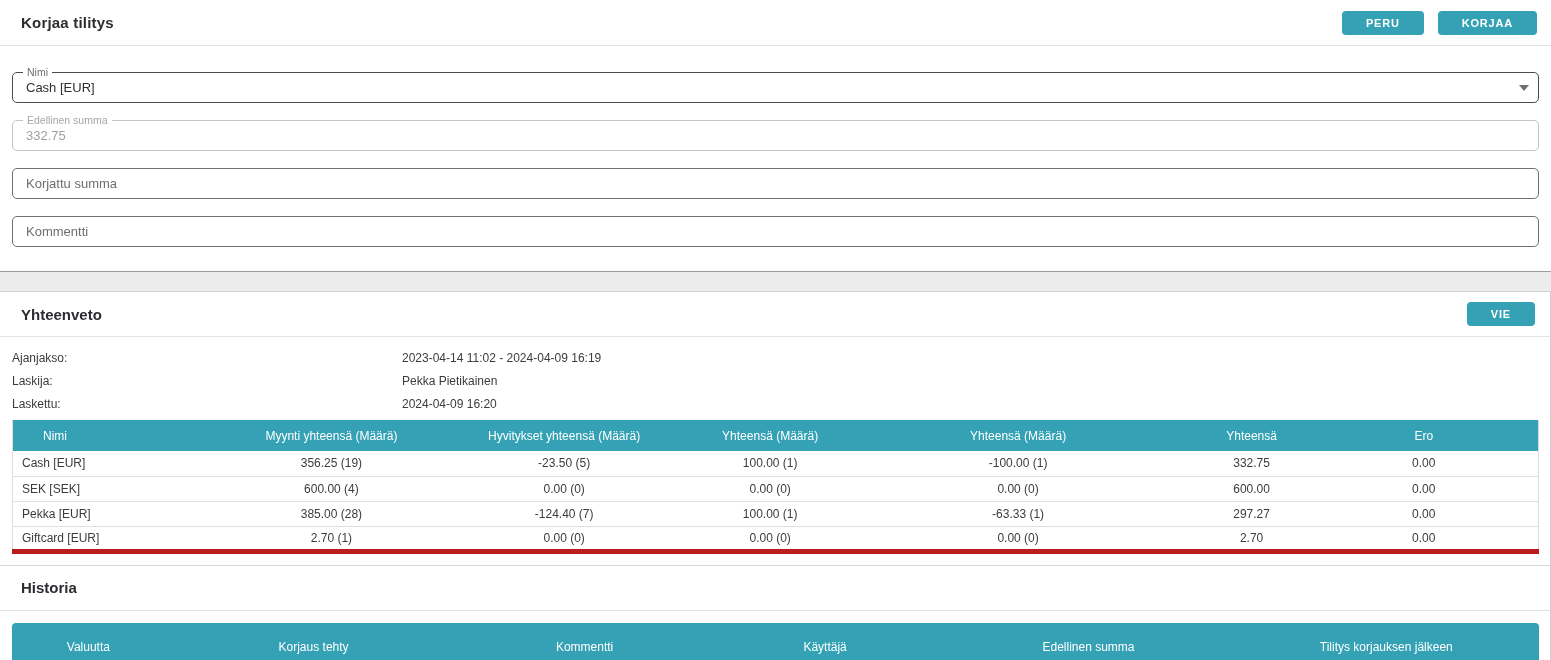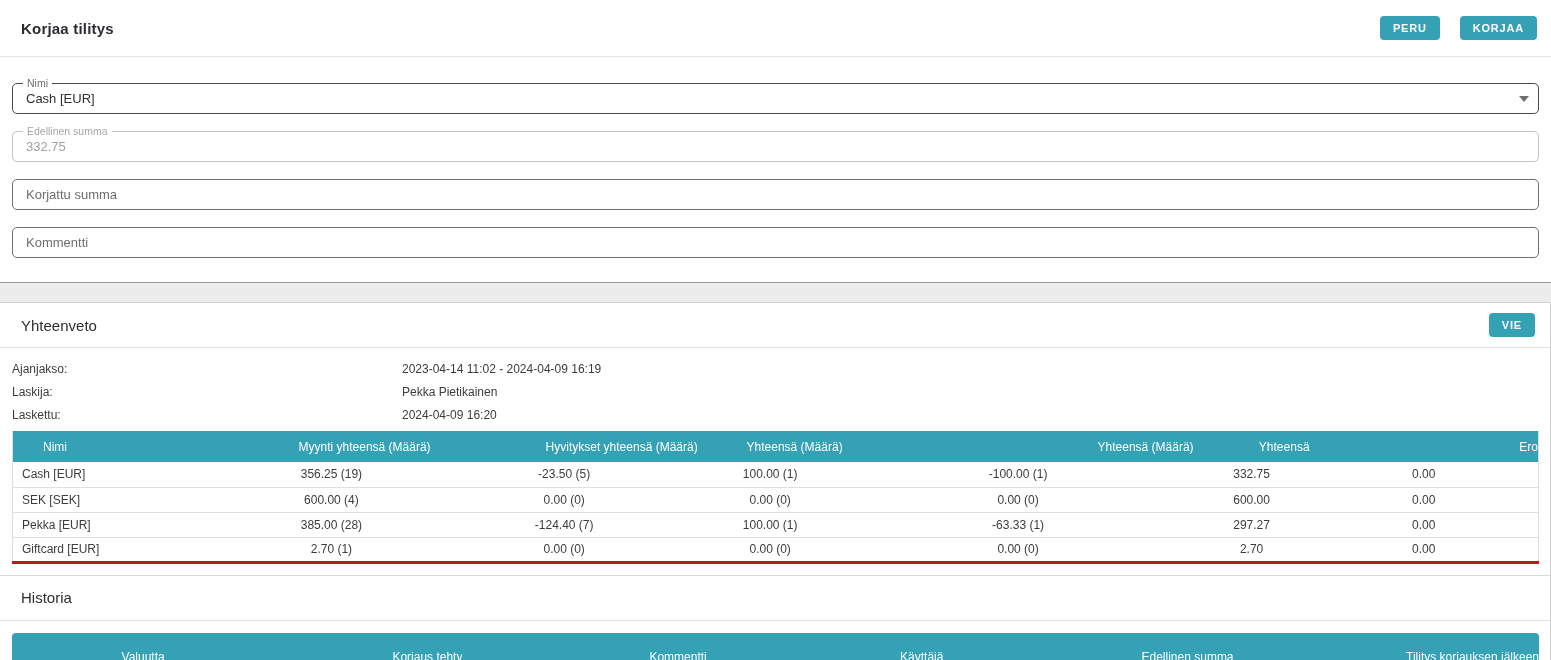--- a/index.html
+++ b/index.html
@@ -7,41 +7,41 @@
     width: 1551px; height: 660px;
     background: #ffffff;
     font-family: "Liberation Sans", "DejaVu Sans", sans-serif;
     color: #2c2d31;
     overflow: hidden;
   }
   :root { --accent: #35a1b5; }
 
   
   .app-header {
-    height: 57px;
+    height: 46px;
     display: flex; align-items: center;
     padding: 0 14px 0 21px;
     border-bottom: 1px solid #e3e3e3;
     background: #fff;
   }
   .app-header .title { font-size: 15px; font-weight: 700; letter-spacing: .2px; }
   .app-header .spacer { flex: 1; }
   .btn {
     background: var(--accent);
     color: #fff;
     border: none;
     border-radius: 4px;
     font-family: inherit;
     font-size: 11px;
     font-weight: 600;
     letter-spacing: .8px;
-    padding: 6px 13px;
+    padding: 6px 24px;
     cursor: pointer;
   }
-  .app-header .btn + .btn { margin-left: 20px; }
+  .app-header .btn + .btn { margin-left: 14px; }
 
   
   .form-area { padding: 9px 12px 0 12px; background: #fff; }
   .field {
     position: relative;
     height: 31px;
     border: 1px solid #6f6f6f;
     border-radius: 5px;
     margin-top: 17px;
     display: flex; align-items: center;
@@ -88,49 +88,49 @@
   }
 
   
   .lower-card { background: #fff; border-right: 1px solid #cfcfcf; min-height: 379px; }
   .section-header {
     height: 45px;
     display: flex; align-items: center;
     padding: 0 15px 0 21px;
     border-bottom: 1px solid #e3e3e3;
   }
-  .section-header .title { font-size: 15px; font-weight: 400; }
+  .section-header .title { font-size: 15px; font-weight: 700; }
   .section-header .spacer { flex: 1; }
 
   .info-rows { padding: 14px 8px 0 12px; }
   .info-row { display: flex; margin-bottom: 9px; font-size: 12px; color: #3c3c3c; }
   .info-row .lbl { width: 390px; }
 
   table { border-collapse: collapse; table-layout: fixed; width: 1527px; margin: 4px 12px 0 12px; }
   thead th {
     background: var(--accent);
     color: #fff;
     font-size: 12px;
     font-weight: 400;
     height: 31px;
-    text-align: right;
+    text-align: center;
     overflow: hidden; white-space: nowrap;
   }
   .summary-table thead th:first-child { text-align: left; padding-left: 30px; }
   tbody td {
     font-size: 12px;
     color: #3c3c3c;
     height: 25px;
     text-align: center;
     border-bottom: 1px solid #e0e0e0;
     white-space: nowrap; overflow: hidden;
   }
   tbody td:first-child { text-align: left; padding-left: 9px; }
   .summary-table { border-left: 1px solid #dcdcdc; border-right: 1px solid #dcdcdc; }
-  .summary-table tbody tr:last-child td { border-bottom: 3px solid #b91c1c; }
+  .summary-table tbody tr:last-child td { border-bottom: 5px solid #b91c1c; }
   .history-table { margin-top: 12px; }
   .history-table thead th { height: 49px; }
   .history-table thead th:first-child { border-top-left-radius: 4px; }
   .history-table thead th:last-child { border-top-right-radius: 4px; }
   .history-table thead { box-shadow: 0 1px 1px rgba(0,0,0,.18); }
 
   .card-divider { border-top: 1px solid #d8d8d8; margin-top: 11px; }
 </style>
 </head>
 <body>

